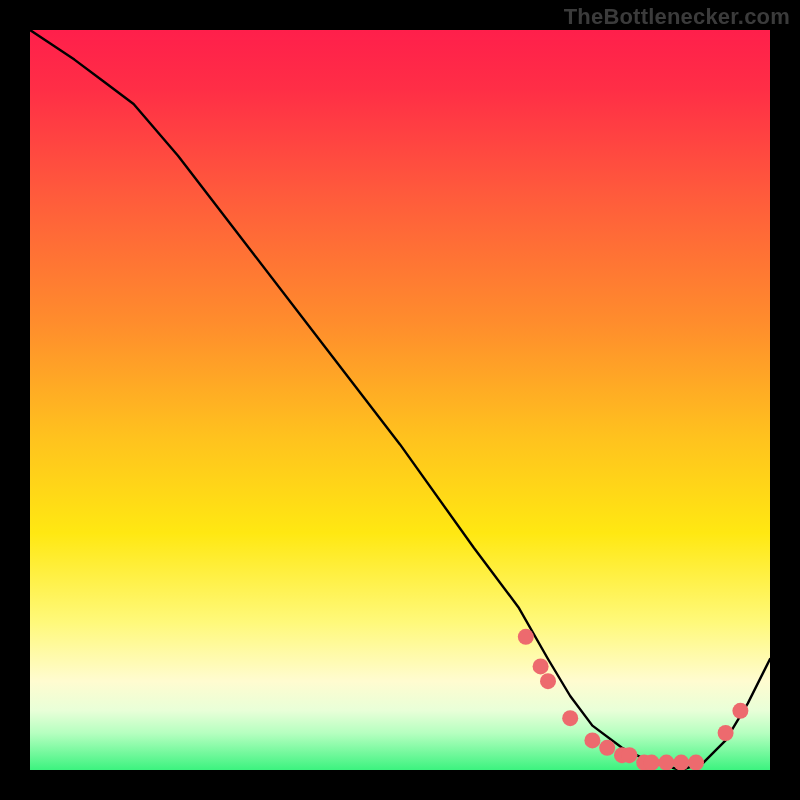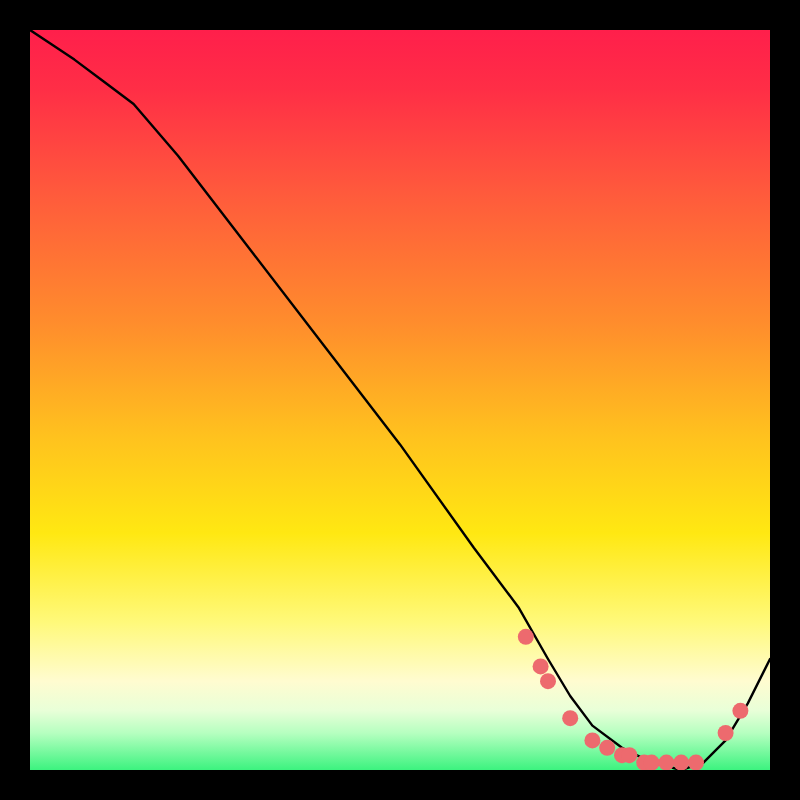--- a/index.html
+++ b/index.html
@@ -55,20 +55,21 @@
     top: 0;
     width: 740px;
     height: 740px;
     z-index: 3;
   }
 </style>
 </head>
 <body>
 
 <div class="frame">
+  <div class="watermark">TheBottlenecker.com</div>
 
   <div class="plot">
     <svg class="curve" viewBox="0 0 740 740" preserveAspectRatio="none">
       <path id="curve-path" fill="none" stroke="#000" stroke-width="2.4" stroke-linejoin="round" stroke-linecap="round" d="M0.0 0.0 L22.2 14.8 L44.4 29.6 L74.0 51.8 L103.6 74.0 L148.0 125.8 L222.0 222.0 L296.0 318.2 L370.0 414.4 L444.0 518.0 L488.4 577.2 L518.0 629.0 L540.2 666.0 L562.4 695.6 L592.0 717.8 L621.6 732.6 L651.2 740.0 L673.4 732.6 L695.6 710.4 L717.8 673.4 L740.0 629.0 "></path>
       <g id="markers-group">
           <circle cx="495.8" cy="606.8" r="8" fill="#ed6a6e"></circle>
           <circle cx="510.6" cy="636.4" r="8" fill="#ed6a6e"></circle>
           <circle cx="518.0" cy="651.2" r="8" fill="#ed6a6e"></circle>
           <circle cx="540.2" cy="688.2" r="8" fill="#ed6a6e"></circle>
           <circle cx="562.4" cy="710.4" r="8" fill="#ed6a6e"></circle>

